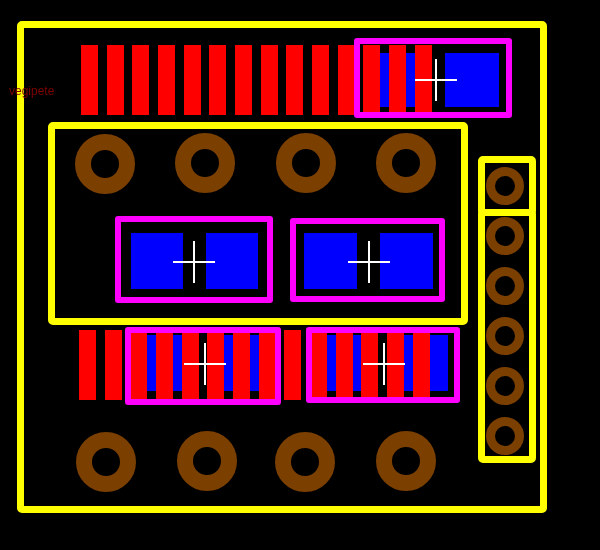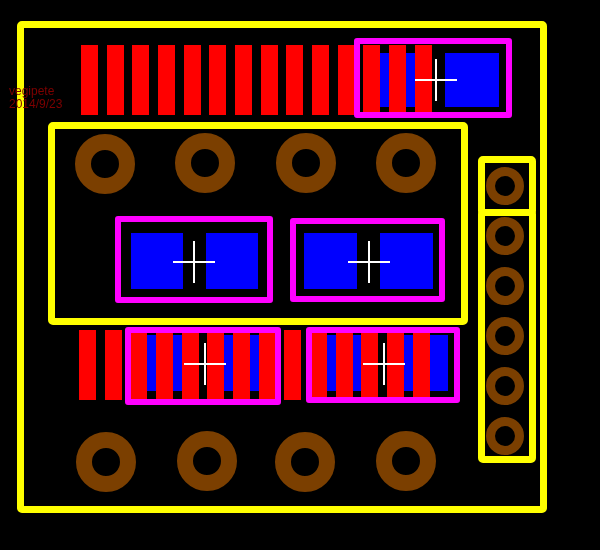--- a/index.html
+++ b/index.html
@@ -28,21 +28,20 @@
     font-size:12px;line-height:12.5px;letter-spacing:0px;
     pointer-events:none;white-space:nowrap;
   }
 </style>
 </head>
 <body>
 
 <div class="stage" id="stage" style="background: rgb(0, 0, 0); margin-left: 7px;">
   <div class="watermark" id="watermark" style="color: rgb(126, 0, 0);">
     <div>vegipete</div>
-    <div>2014/9/23</div>
   </div>
   <div id="board-layer">
       <div class="outline-yellow" style="left: 10px; top: 21px; width: 530px; height: 492px; border-width: 7px; border-color: rgb(255, 255, 0); z-index: 4;"></div>
       <div class="outline-yellow" style="left: 41px; top: 122px; width: 420px; height: 203px; border-width: 7px; border-color: rgb(255, 255, 0); z-index: 4;"></div>
       <div class="outline-yellow" style="left: 471px; top: 156px; width: 58px; height: 60px; border-width: 7px; border-color: rgb(255, 255, 0); z-index: 4;"></div>
       <div class="outline-yellow" style="left: 471px; top: 209px; width: 58px; height: 254px; border-width: 7px; border-color: rgb(255, 255, 0); z-index: 4;"></div>
       <div class="outline-silk" style="left: 347px; top: 38px; width: 158px; height: 80px; border-width: 6px; border-color: rgb(255, 0, 255); z-index: 5;"></div>
       <div class="outline-silk" style="left: 108px; top: 216px; width: 158px; height: 87px; border-width: 6px; border-color: rgb(255, 0, 255); z-index: 5;"></div>
       <div class="outline-silk" style="left: 283px; top: 218px; width: 155px; height: 84px; border-width: 6px; border-color: rgb(255, 0, 255); z-index: 5;"></div>
       <div class="outline-silk" style="left: 118px; top: 327px; width: 156px; height: 78px; border-width: 6px; border-color: rgb(255, 0, 255); z-index: 5;"></div>

